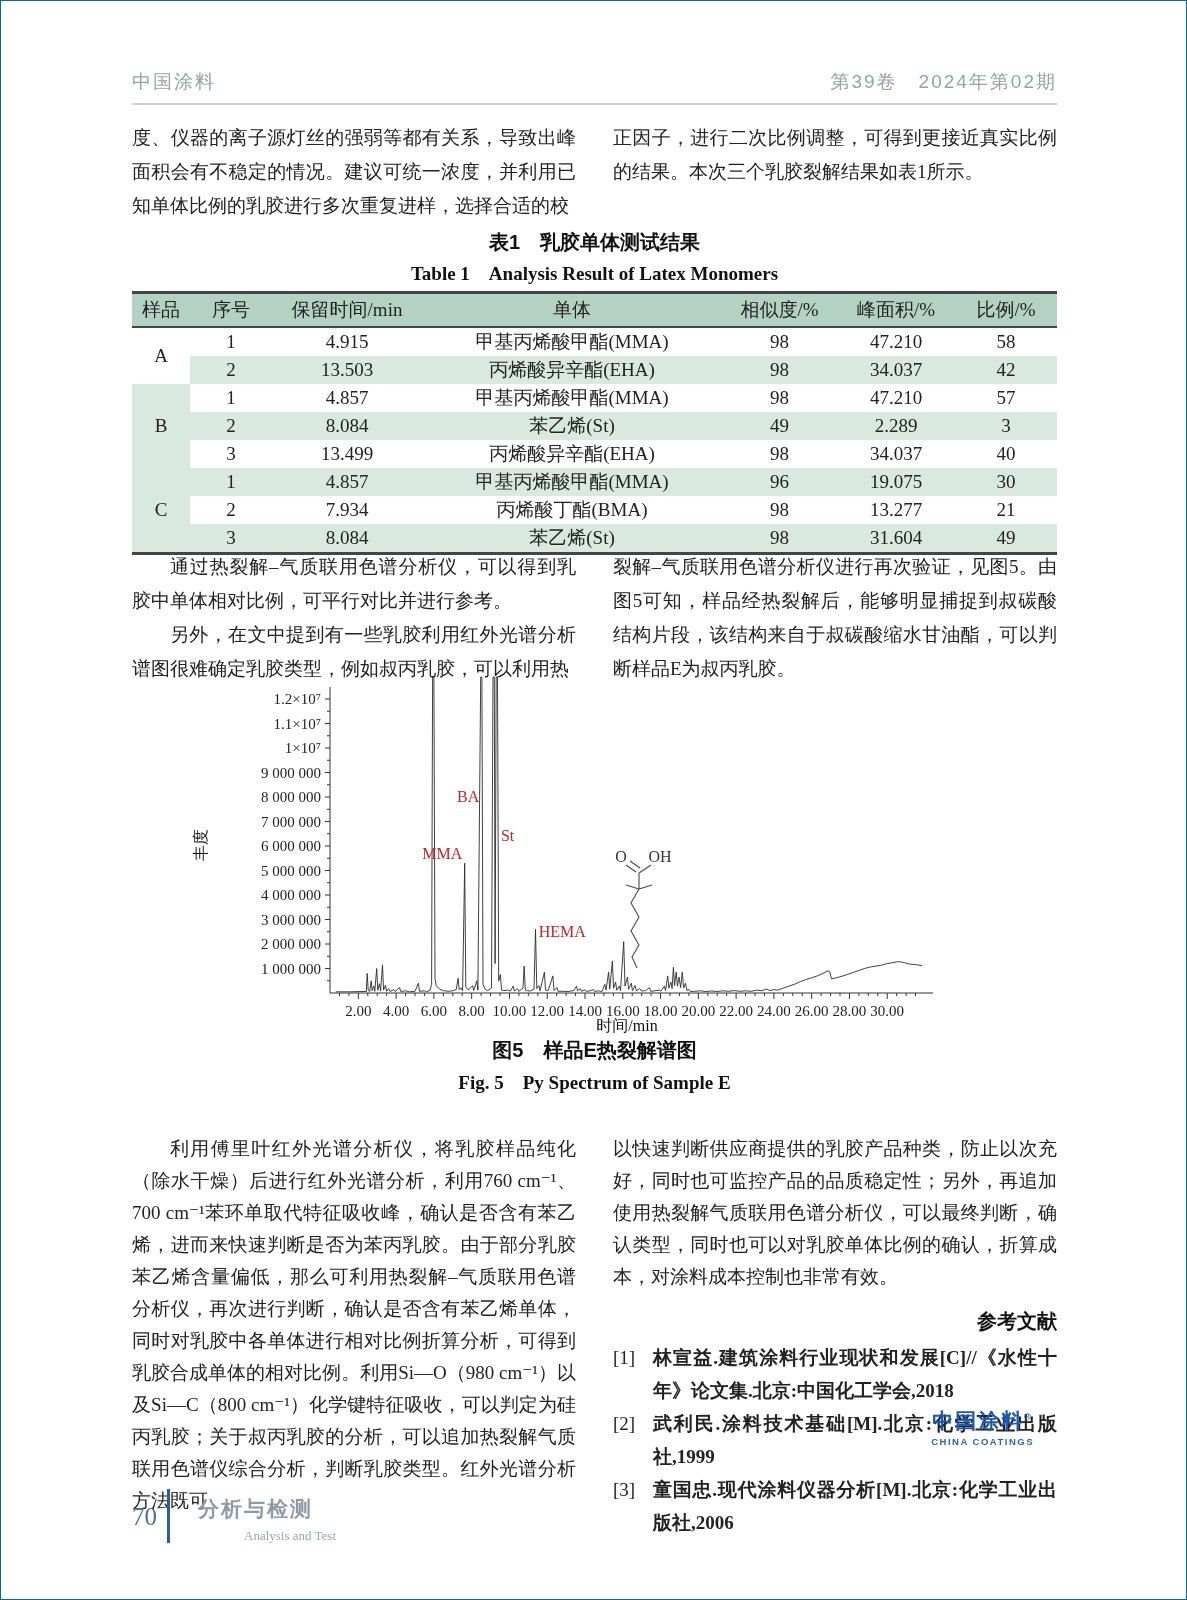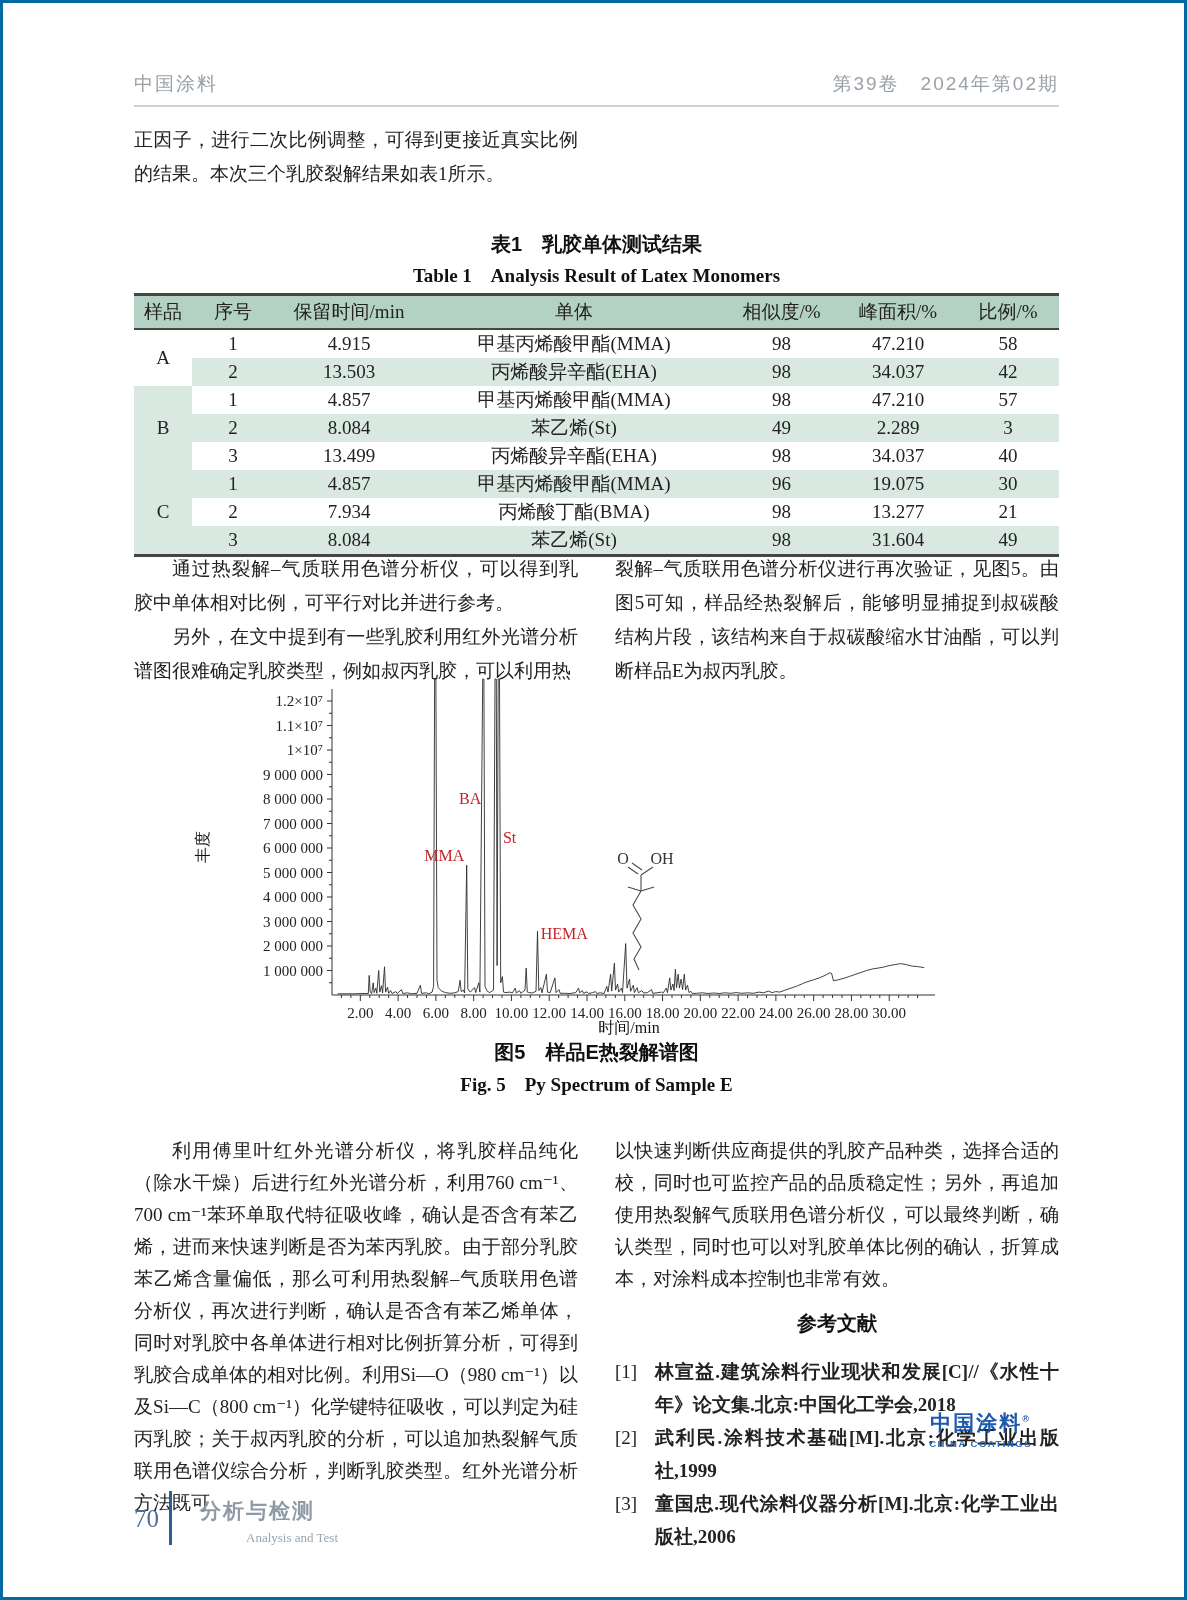--- a/index.html
+++ b/index.html
@@ -1,17 +1,17 @@
 <!DOCTYPE html>
 <html><head>
 <meta charset="utf-8">
 <style>
   html,body{margin:0;padding:0;background:#f2f2f2;}
   .page{position:relative;width:1187px;height:1600px;background:#ffffff;
-        border:3px solid #0369a1;box-sizing:border-box;overflow:hidden;
+        border:1px solid #0369a1;box-sizing:border-box;overflow:hidden;
         font-family:"Liberation Serif","DejaVu Serif",serif;color:#222;}
   .abs{position:absolute;left:131px;width:925px;}
 
   
   .hdr{display:flex;justify-content:space-between;align-items:flex-end;
        border-bottom:2px solid #cdd3d7;padding-bottom:8px;
        font-family:"Liberation Sans","DejaVu Sans",sans-serif;
        font-size:19px;color:#99a1a8;letter-spacing:2px;}
 
   
@@ -47,22 +47,22 @@
   .struct{stroke:#4a4a4a;stroke-width:1.1;fill:none;}
   .structtxt{font:16px "Liberation Serif","DejaVu Serif",serif;fill:#333;text-anchor:middle;}
 
   .fcap-cn{text-align:center;font-family:"Liberation Sans","DejaVu Sans",sans-serif;
            font-weight:bold;font-size:20px;color:#111;}
   .fcap-en{text-align:center;font-weight:bold;font-size:19px;color:#111;margin-top:6px;}
 
   
   .sechead{font-family:"Liberation Sans","DejaVu Sans",sans-serif;font-weight:bold;
            font-size:25px;color:#3aa37c;}
-  .refhead{text-align:center;font-family:"Liberation Sans","DejaVu Sans",sans-serif;
-           font-weight:bold;font-size:20px;margin:12px 0 16px 0;color:#111;}
+  .refhead{text-align:right;font-family:"Liberation Sans","DejaVu Sans",sans-serif;
+           font-weight:bold;font-size:20px;margin:12px 0 4px 0;color:#111;}
   .ref{display:flex;font-size:19px;line-height:33px;}
   .ref .lab{flex:none;width:40px;}
   .ref .txt{flex:1;text-align:justify;font-weight:bold;}
 
   
   .footer{position:absolute;left:131px;top:1488px;display:flex;align-items:stretch;}
   .pagenum{font-size:25px;color:#4c6f95;padding:14px 10px 0 0;}
   .fbar{width:3px;background:#2e5f94;height:54px;}
   .fsec{padding-left:28px;padding-top:6px;}
   .fsec-cn{font-family:"Liberation Sans","DejaVu Sans",sans-serif;font-weight:bold;
@@ -81,20 +81,23 @@
 <body>
 
 <div class="page">
 
   <div class="abs hdr" style="top:68px">
     <span>中国涂料</span>
     <span>第39卷　2024年第02期</span>
   </div>
 
   <div class="abs cols" style="top:120px">
+    <div class="col">
+      <p>度、仪器的离子源灯丝的强弱等都有关系，导致出峰面积会有不稳定的情况。建议可统一浓度，并利用已知单体比例的乳胶进行多次重复进样，选择合适的校</p>
+    </div>
     <div class="col">
       <p>正因子，进行二次比例调整，可得到更接近真实比例的结果。本次三个乳胶裂解结果如表1所示。</p>
     </div>
   </div>
 
   <div class="abs" style="top:228px">
     <div class="tcap-cn">表1　乳胶单体测试结果</div>
     <div class="tcap-en">Table 1　Analysis Result of Latex Monomers</div>
   </div>
 
@@ -352,21 +355,21 @@
     <div class="fcap-cn">图5　样品E热裂解谱图</div>
     <div class="fcap-en">Fig. 5　Py Spectrum of Sample E</div>
   </div>
 
 
   <div class="abs cols" style="top:1132px">
     <div class="col" style="line-height:32px">
       <p class="ind">利用傅里叶红外光谱分析仪，将乳胶样品纯化（除水干燥）后进行红外光谱分析，利用760 cm⁻¹、700 cm⁻¹苯环单取代特征吸收峰，确认是否含有苯乙烯，进而来快速判断是否为苯丙乳胶。由于部分乳胶苯乙烯含量偏低，那么可利用热裂解–气质联用色谱分析仪，再次进行判断，确认是否含有苯乙烯单体，同时对乳胶中各单体进行相对比例折算分析，可得到乳胶合成单体的相对比例。利用Si—O（980 cm⁻¹）以及Si—C（800 cm⁻¹）化学键特征吸收，可以判定为硅丙乳胶；关于叔丙乳胶的分析，可以追加热裂解气质联用色谱仪综合分析，判断乳胶类型。红外光谱分析方法既可</p>
     </div>
     <div class="col" style="line-height:32px">
-      <p>以快速判断供应商提供的乳胶产品种类，选择合适的校，同时也可监控产品的品质稳定性；另外，再追加使用热裂解气质联用色谱分析仪，可以最终判断，确认类型，同时也可以对乳胶单体比例的确认，折算成本，对涂料成本控制也非常有效。</p>
+      <p>以快速判断供应商提供的乳胶产品种类，防止以次充好，同时也可监控产品的品质稳定性；另外，再追加使用热裂解气质联用色谱分析仪，可以最终判断，确认类型，同时也可以对乳胶单体比例的确认，折算成本，对涂料成本控制也非常有效。</p>
       <div class="refhead">参考文献</div>
       <div>
           <div class="ref">
             <span class="lab">[1]</span>
             <span class="txt">林宣益.建筑涂料行业现状和发展[C]//《水性十年》论文集.北京:中国化工学会,2018</span>
           </div>
           <div class="ref">
             <span class="lab">[2]</span>
             <span class="txt">武利民.涂料技术基础[M].北京:化学工业出版社,1999</span>
           </div>

